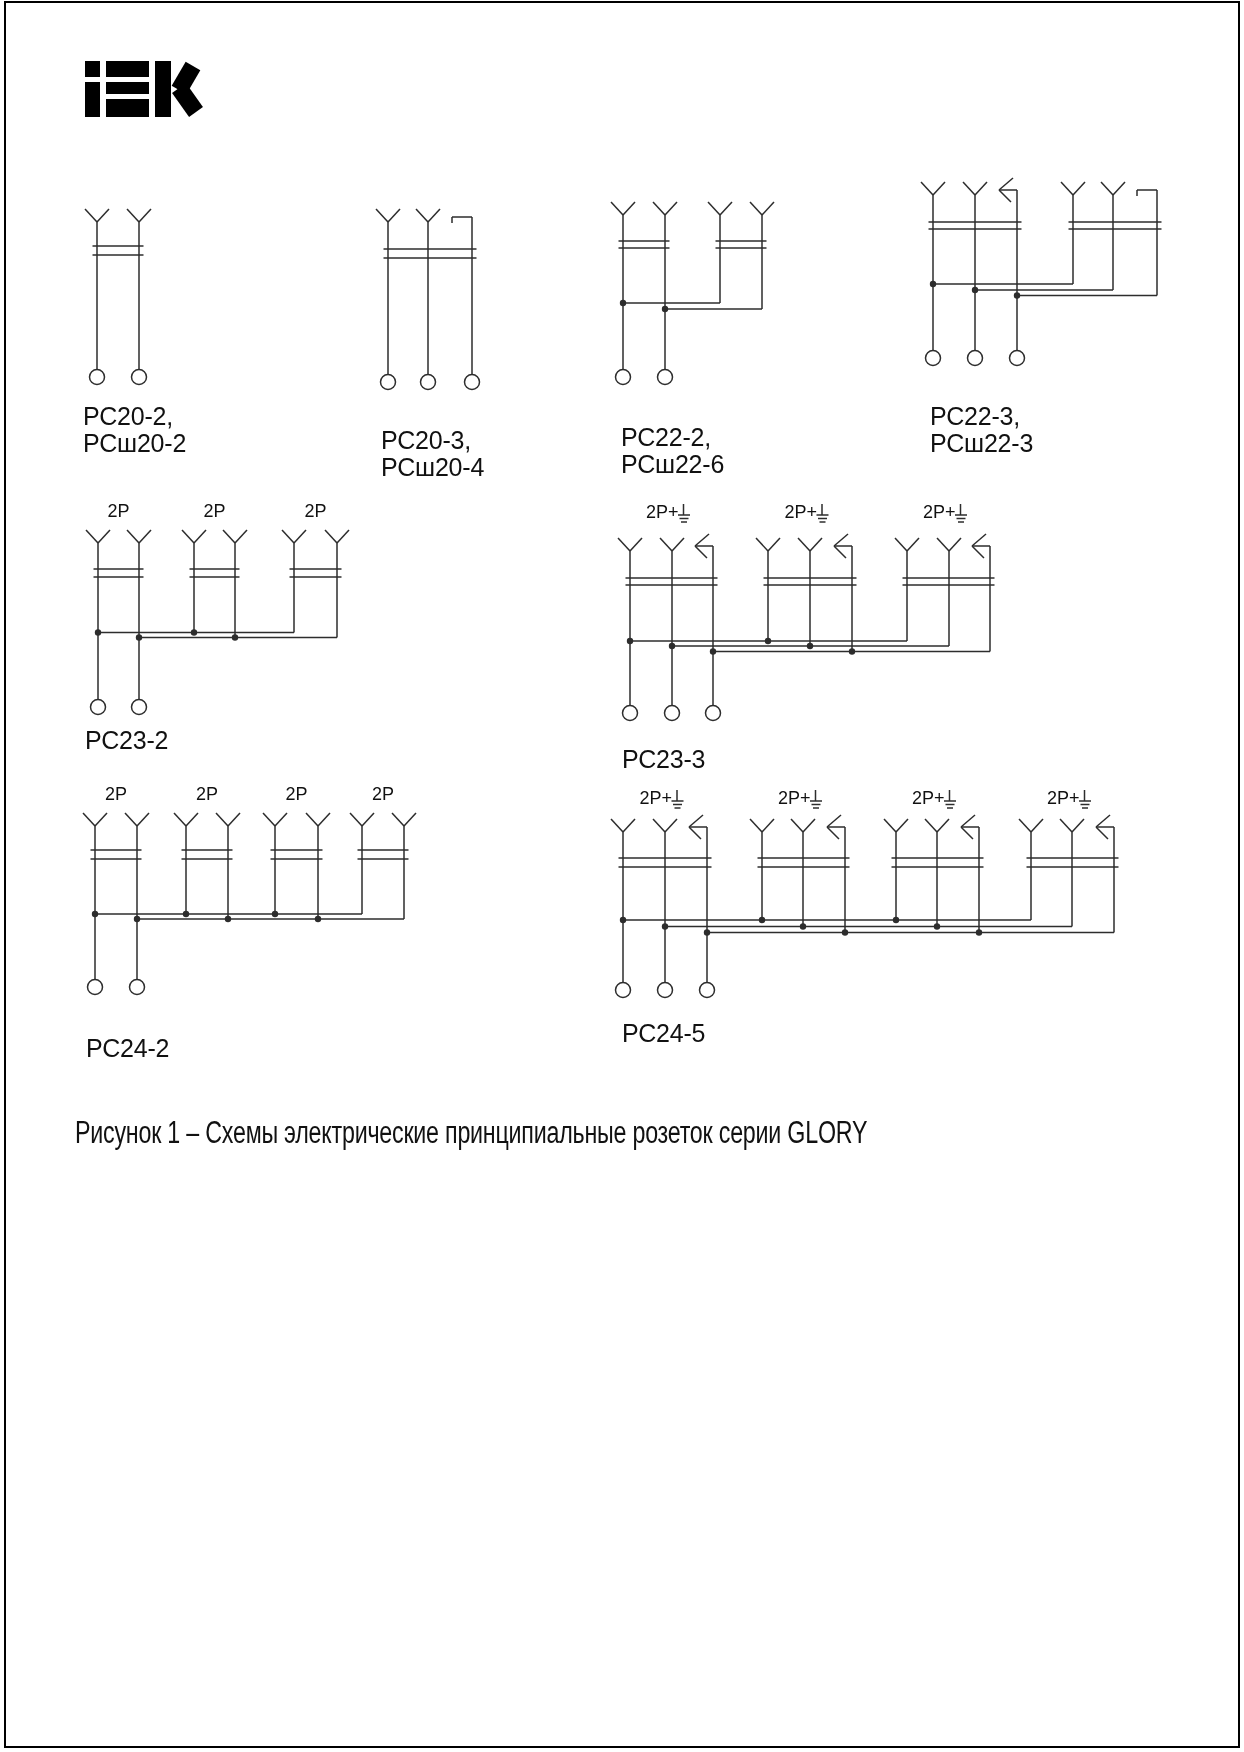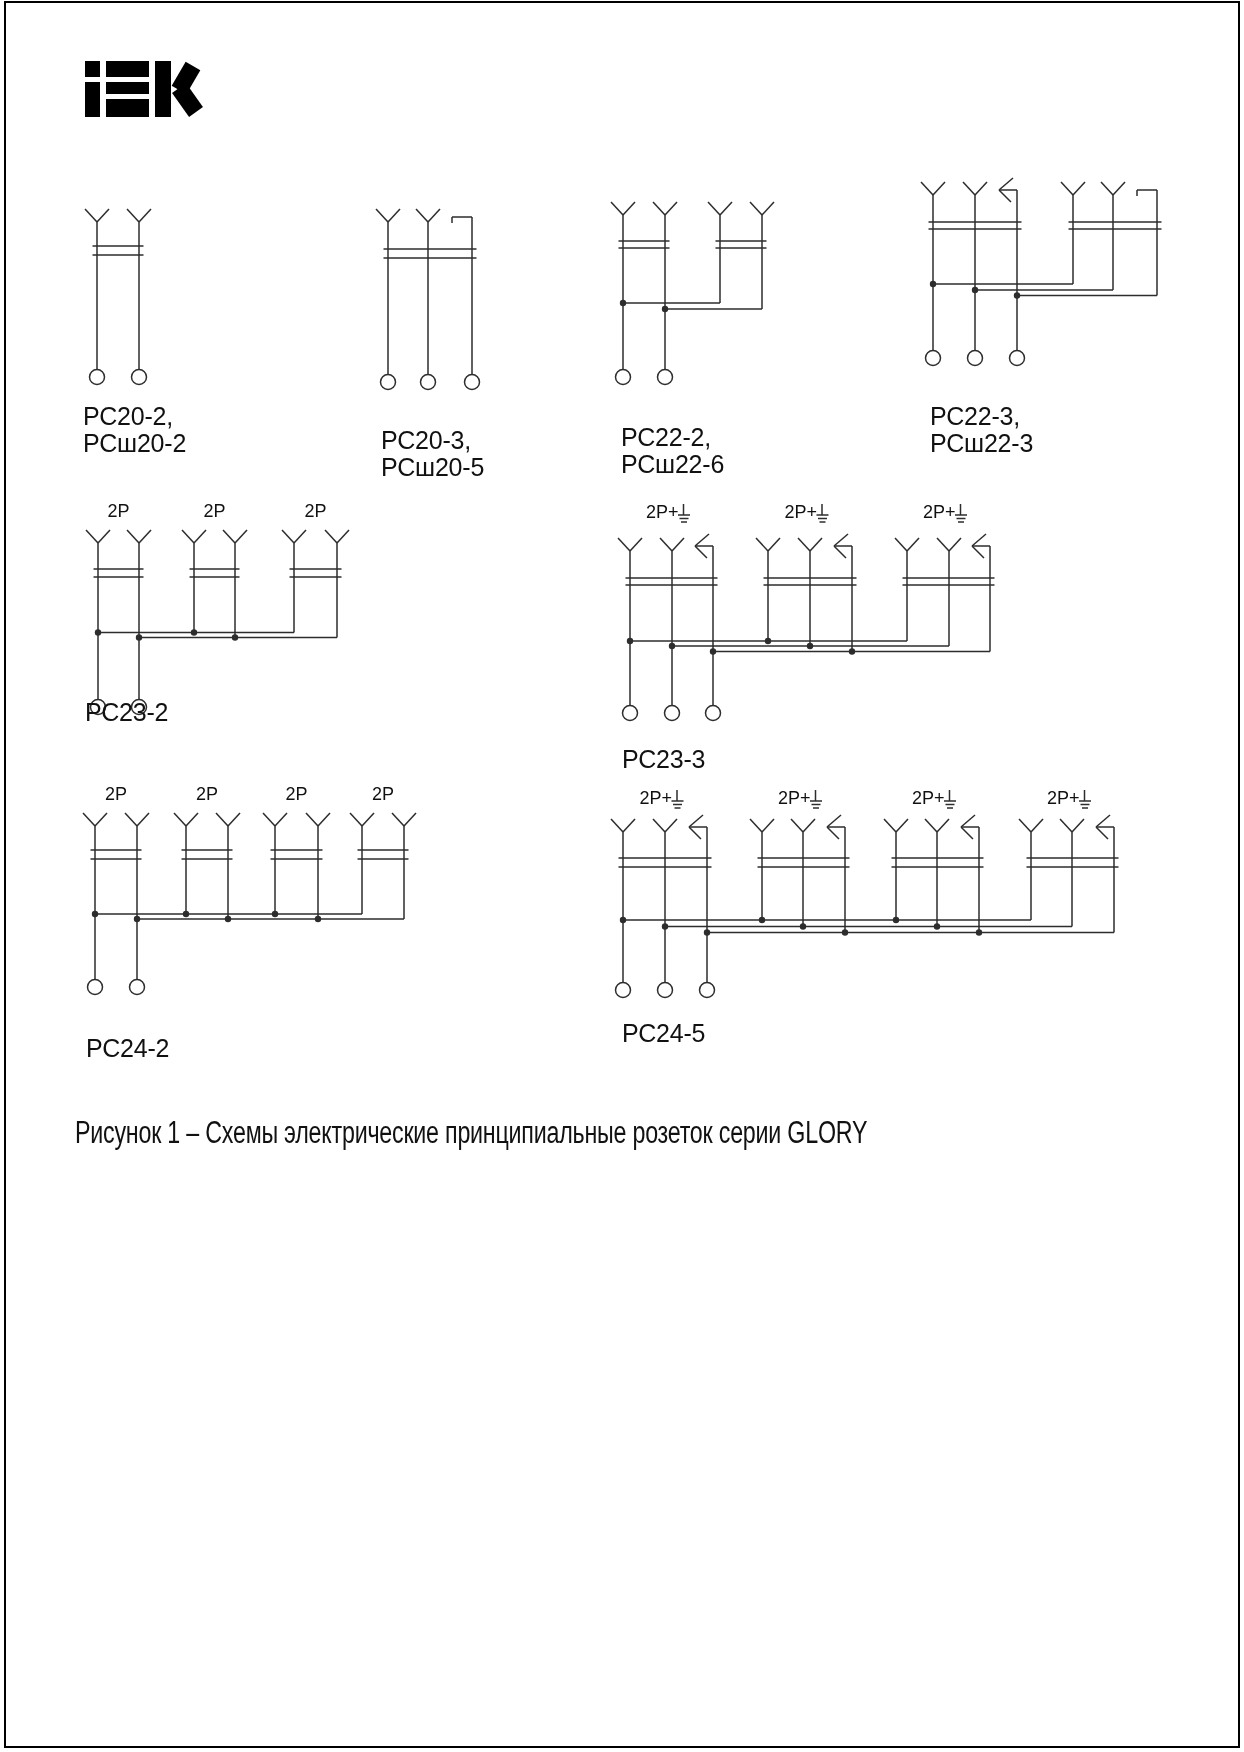--- a/index.html
+++ b/index.html
@@ -357,31 +357,31 @@
         <line x1="707" y1="932.5" x2="1114" y2="932.5" stroke="#2d2d2d" stroke-width="1.5"></line>
       </g>
     </svg>
 
   <div class="dlabel" style="left:83px;top:403px">
     <div>РС20-2,</div>
     <div>РСш20-2</div>
   </div>
   <div class="dlabel" style="left:381px;top:427px">
     <div>РС20-3,</div>
-    <div>РСш20-5</div>
+    <div>РСш20-4</div>
   </div>
   <div class="dlabel" style="left:621px;top:424px">
     <div>РС22-2,</div>
     <div>РСш22-6</div>
   </div>
   <div class="dlabel" style="left:930px;top:403px">
     <div>РС22-3,</div>
     <div>РСш22-3</div>
   </div>
-  <div class="dlabel" style="left:85px;top:699px">
+  <div class="dlabel" style="left:85px;top:727px">
     <div>РС23-2</div>
   </div>
   <div class="dlabel" style="left:622px;top:746px">
     <div>РС23-3</div>
   </div>
   <div class="dlabel" style="left:86px;top:1035px">
     <div>РС24-2</div>
   </div>
   <div class="dlabel" style="left:622px;top:1020px">
     <div>РС24-5</div>

